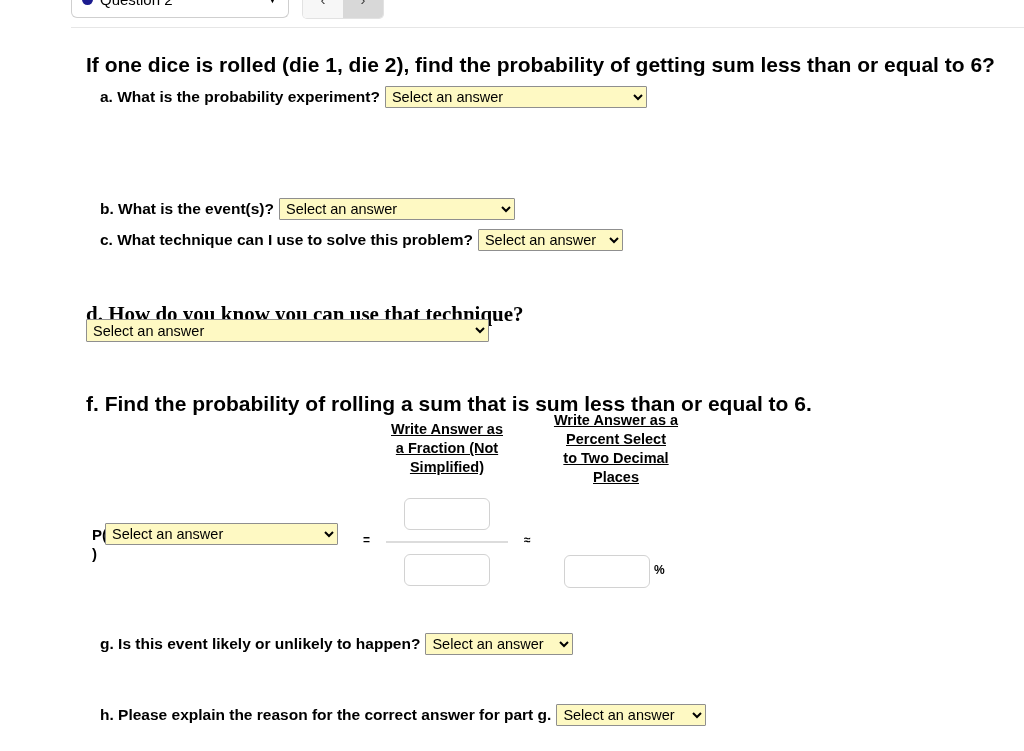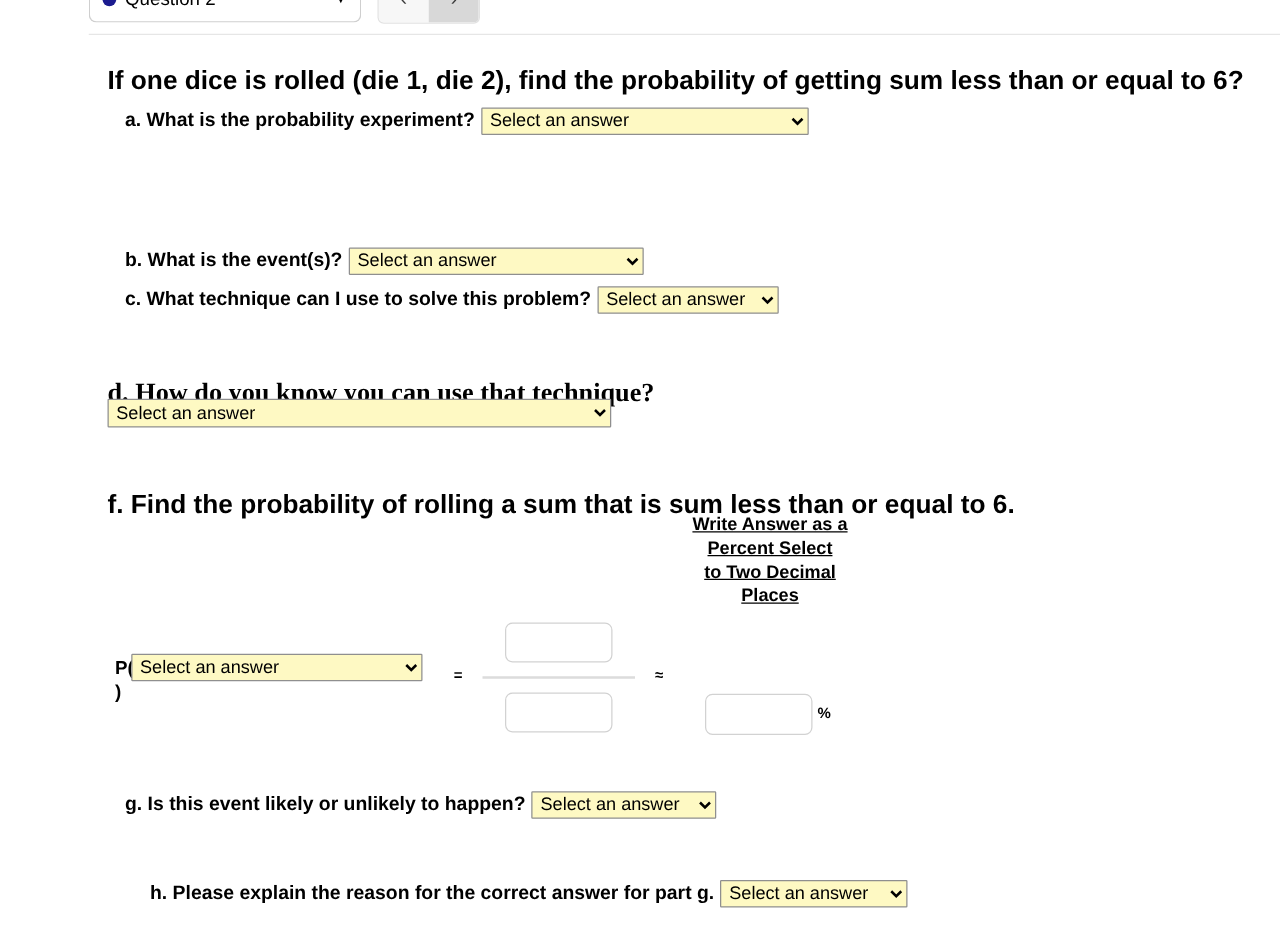--- a/index.html
+++ b/index.html
@@ -298,20 +298,25 @@
   </div>
 
   <div class="q-text" id="part-d-label">d.  How do you know you can use that technique?</div>
   <select class="sel w403" id="part-d-select">
     <option>Select an answer</option>
   </select>
 
   <div class="q-text" style="top:364px;">f.  Find the probability of rolling a sum that is sum less than or equal to 6.</div>
 
   <div class="col-headers">
+    <div class="col-head" id="head-fraction">
+      <span>Write Answer as</span><br>
+      <span>a Fraction (Not</span><br>
+      <span>Simplified)</span>
+    </div>
     <div class="col-head" id="head-percent">
       <span>Write Answer as a</span><br>
       <span>Percent Select</span><br>
       <span>to Two Decimal</span><br>
       <span>Places</span>
     </div>
   </div>
 
   <div class="answer-row">
 
@@ -335,20 +340,20 @@
     <span class="pct-sign">%</span>
   </div>
 
   <div class="row" style="top:605px;">
     <span class="label">g.  Is this event likely or unlikely to happen?</span>
     <select class="sel w148">
       <option>Select an answer</option>
     </select>
   </div>
 
-  <div class="row" style="top:676px;margin-left:20px;">
+  <div class="row" style="top:676px;">
     <span class="label">h.  Please explain the reason for the correct answer for part g.</span>
     <select class="sel w150">
       <option>Select an answer</option>
     </select>
   </div>
 
 </div>
 
 </body></html>

